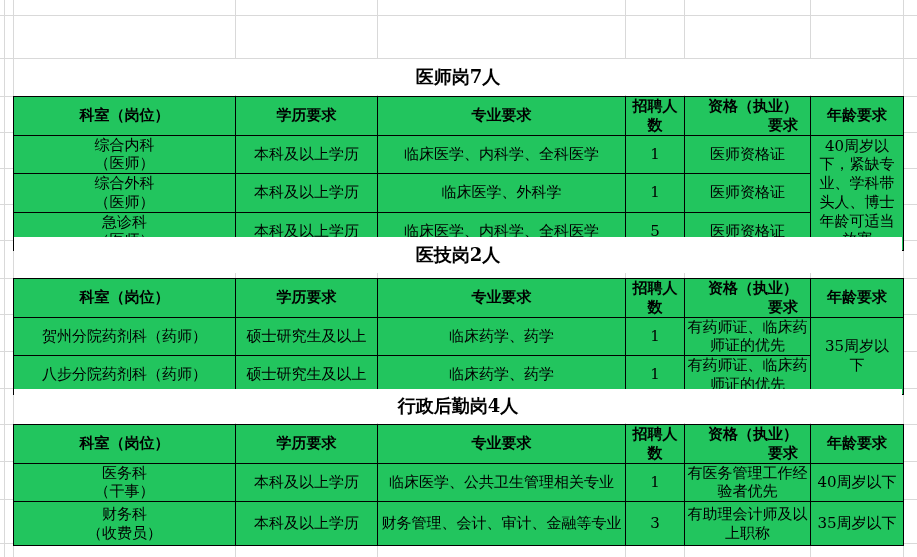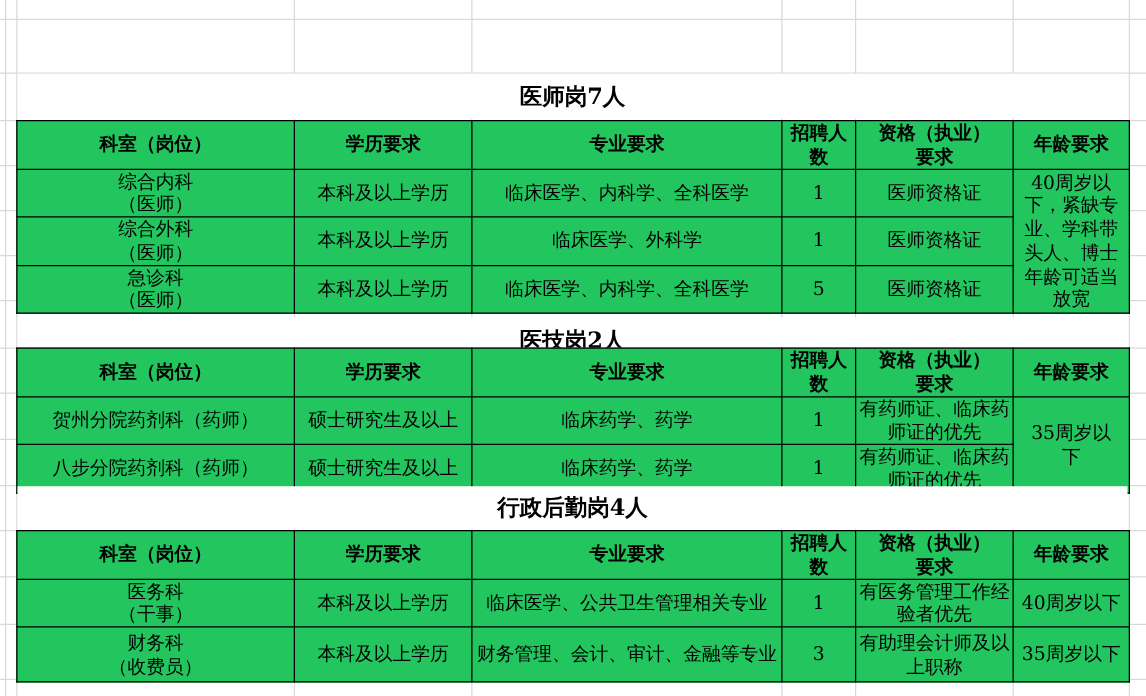--- a/index.html
+++ b/index.html
@@ -17,21 +17,21 @@
   .title-text { font-size:24px; font-weight:bold; letter-spacing:1px; }
   .sec-text { font-size:18px; font-weight:bold; }
   table.t {
     position:absolute; border-collapse:collapse; table-layout:fixed; background:#22c55e;
   }
   .t th, .t td {
     border:1px solid #000; text-align:center; vertical-align:middle;
     font-size:15px; padding:0 2px; line-height:1.25; overflow:hidden;
   }
   .t th { font-weight:bold; }
-  .t th.qh { padding:0 12px; }
+  .t th.qh { padding:0 12px;text-align:right; }
   .t td.agecell { padding:0 8px; }
   .pre { white-space:pre-line; }
 </style>
 </head>
 <body>
 
 <div class="page">
 
   <div id="gridlines">
       <div class="vline" style="left: 4px;"></div>
@@ -103,21 +103,21 @@
       <td class="pre">急诊科
 （医师）</td>
       <td>本科及以上学历</td>
       <td>临床医学、内科学、全科医学</td>
       <td>5</td>
       <td>医师资格证</td>
     </tr>
   </tbody>
     </table>
 
-  <div class="cellbox" style="left:14px; top:254px; width:888px; height:36px;">
+  <div class="cellbox" style="left:14px; top:237px; width:888px; height:36px;">
     <span class="sec-text">医技岗2人</span>
   </div>
 
   <table class="t" style="left:13px; top:278px; width:891px;">
     <colgroup>
       <col style="width:222px">
         <col style="width:142px">
         <col style="width:248px">
       <col style="width:59px">
         <col style="width:126px">

